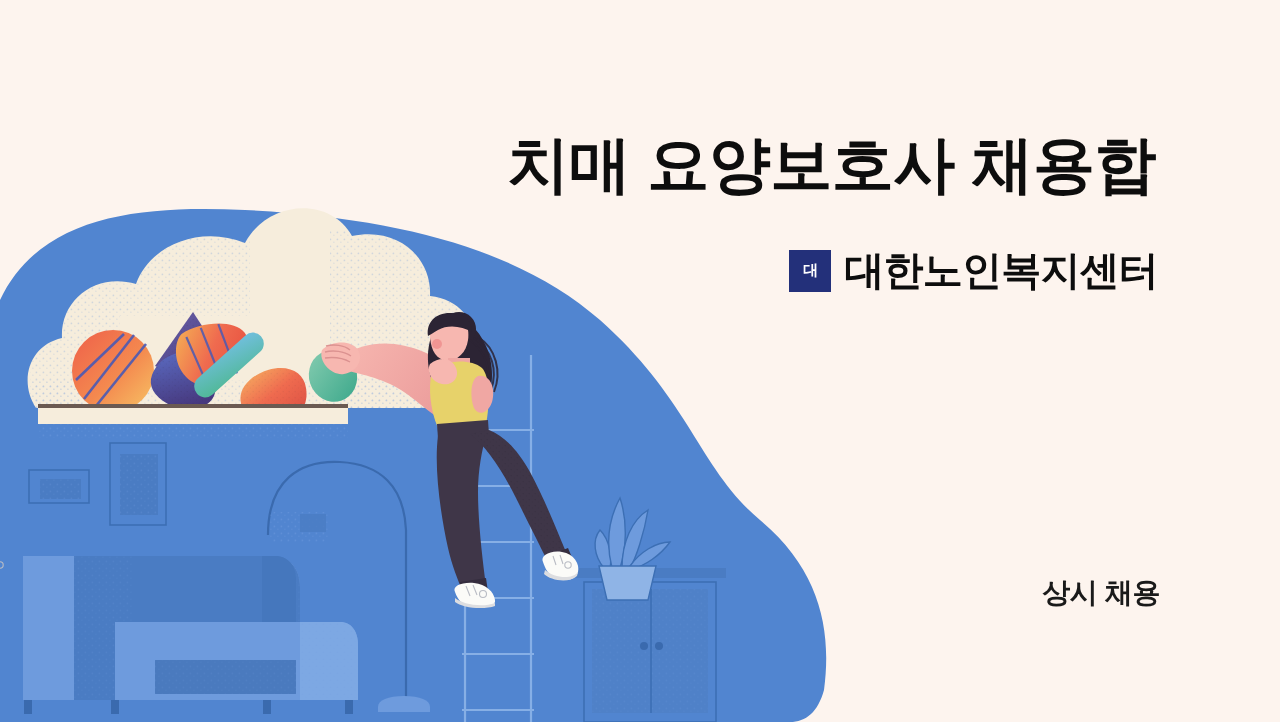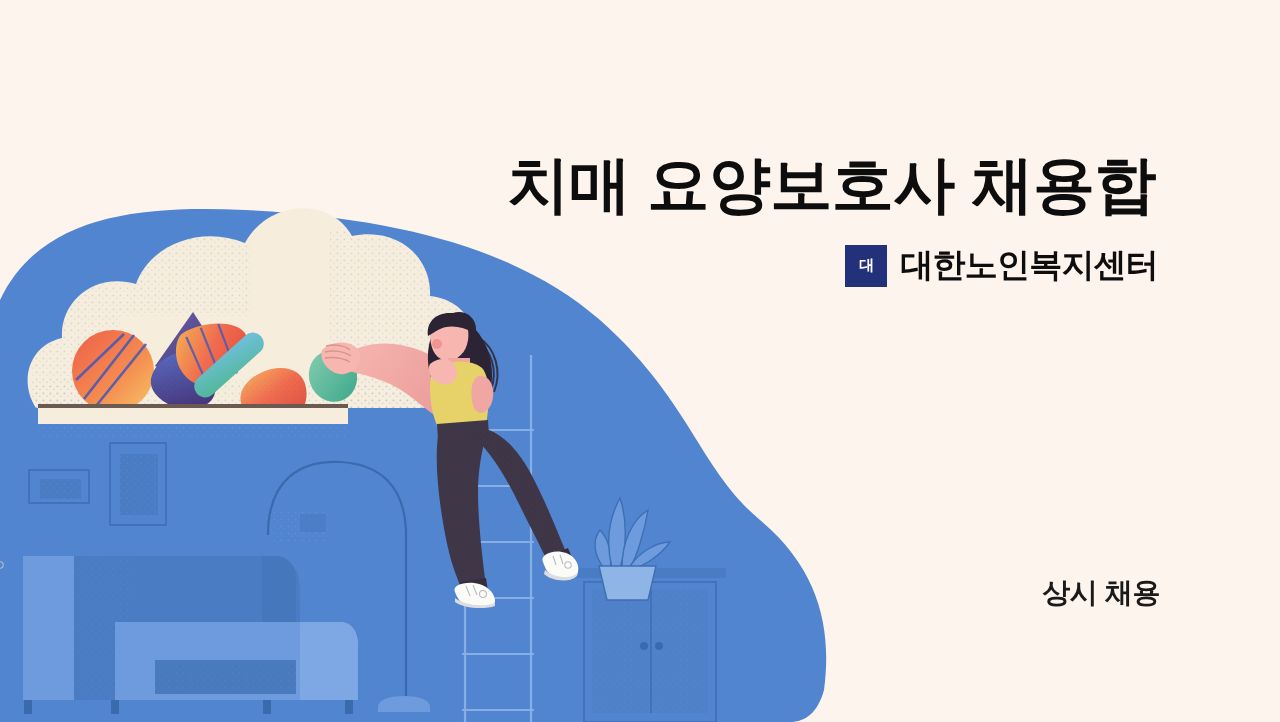--- a/index.html
+++ b/index.html
@@ -44,21 +44,20 @@
     top: 127px;
     width: 900px;
     text-align: right;
     font-size: 62px;
     line-height: 1.22;
     font-weight: 700;
     letter-spacing: -0.5px;
     color: #0d0d0d;
     white-space: nowrap;
     overflow: hidden;
-    margin-top: 20px;
   }
 
   .company-row {
     position: absolute;
     right: 122px;
     top: 243px;
     display: flex;
     align-items: center;
     justify-content: flex-end;
     gap: 13px;
@@ -70,21 +69,21 @@
     color: #ffffff;
     font-size: 15px;
     font-weight: 700;
     display: flex;
     align-items: center;
     justify-content: center;
     flex: 0 0 auto;
     letter-spacing: -0.5px;
   }
   .company-name {
-    font-size: 33px;
+    font-size: 40px;
     font-weight: 700;
     color: #0d0d0d;
     letter-spacing: -0.8px;
     white-space: nowrap;
   }
 
   .hire-type {
     position: absolute;
     right: 120px;
     top: 574px;

